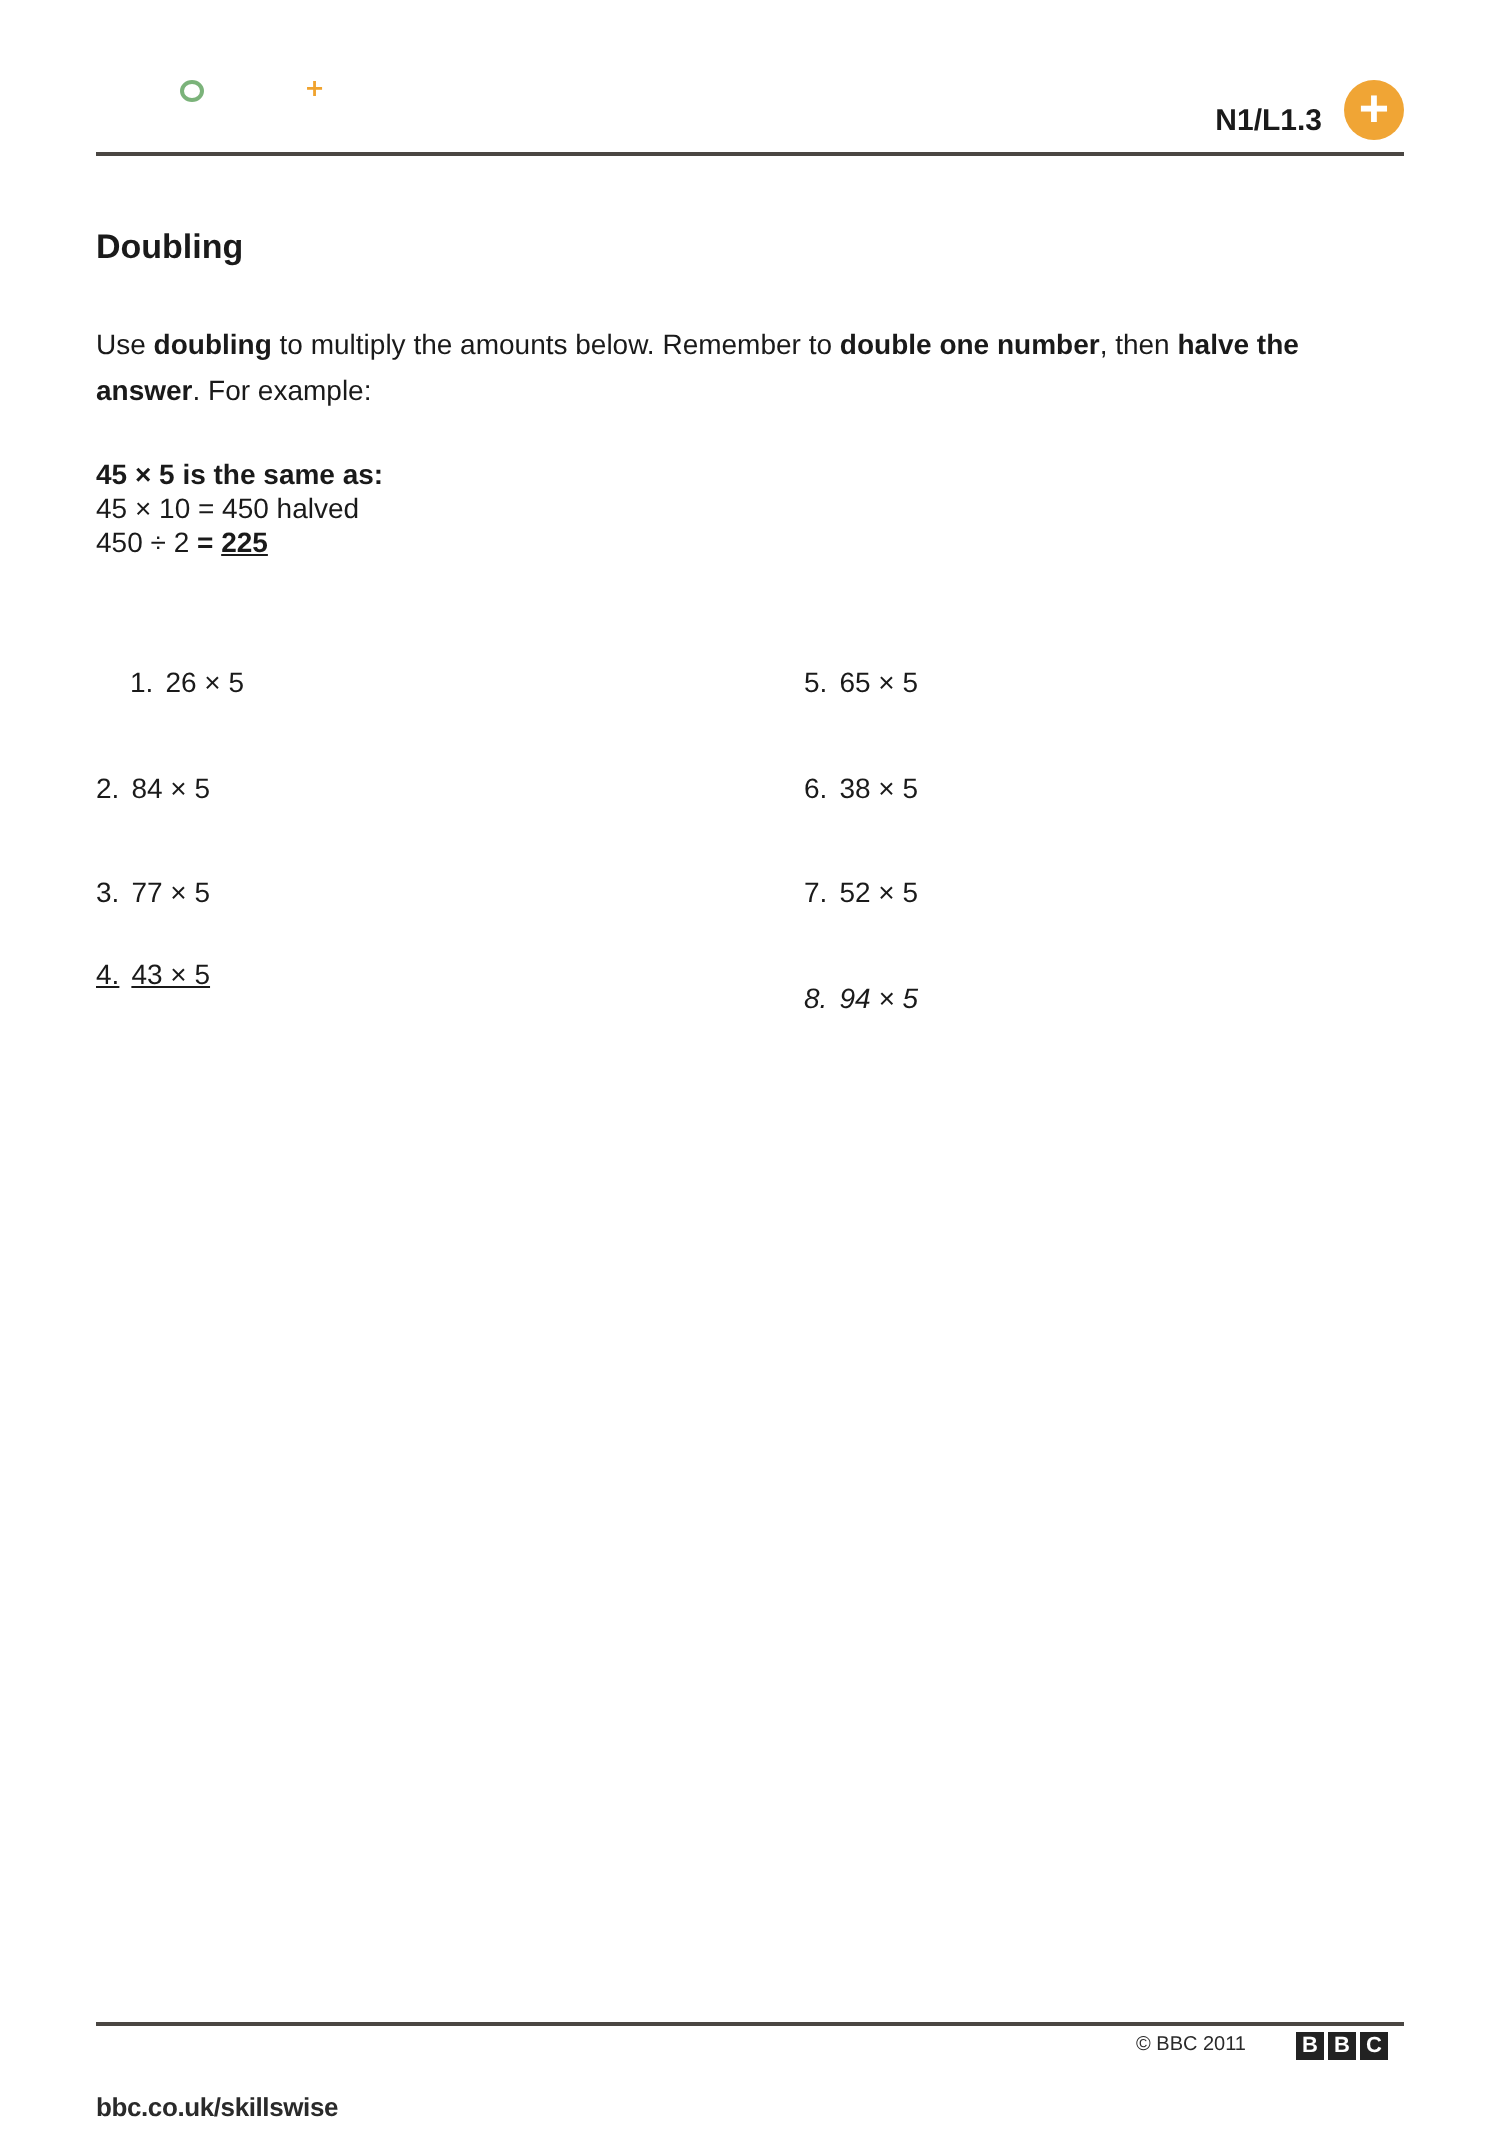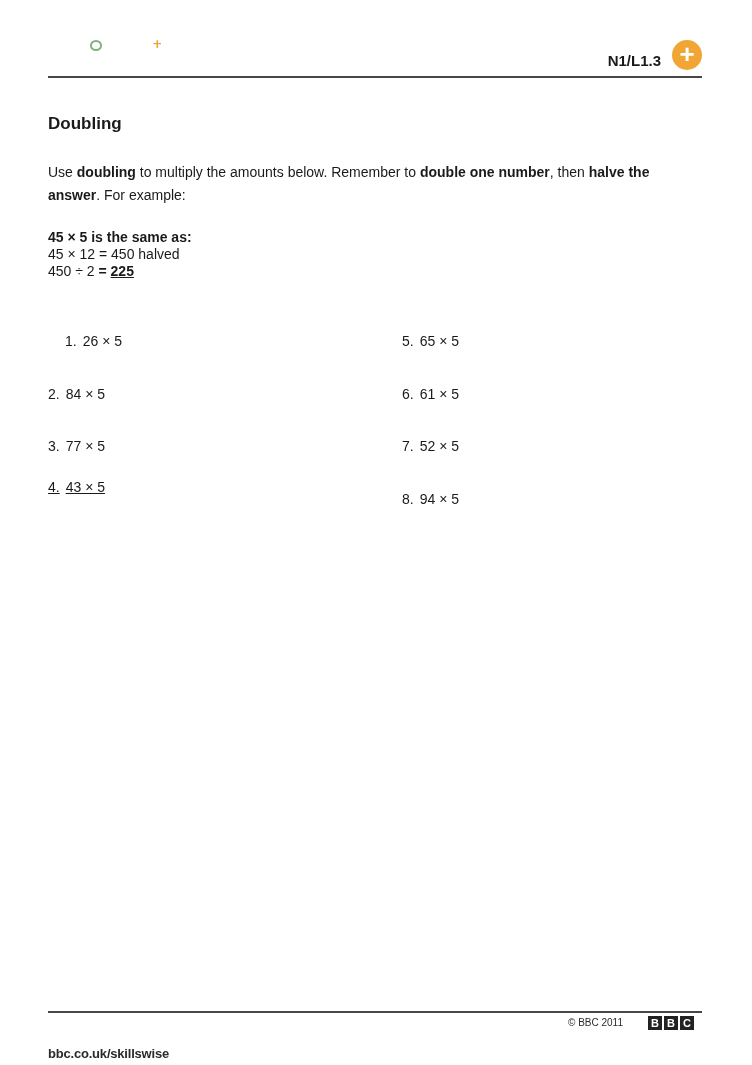--- a/index.html
+++ b/index.html
@@ -179,47 +179,47 @@
 <div class="header-line"></div>
 
 <div class="title">Doubling</div>
 
 <div class="intro">
   <span>Use </span><b>doubling</b><span> to multiply the amounts below. Remember to </span><b>double one number</b><span>, then </span><b>halve the answer</b><span>. For example:</span>
 </div>
 
 <div class="example">
   <div class="ex-head">45 × 5 is the same as:</div>
-  <div>45 × 12 = 450 halved</div>
+  <div>45 × 10 = 450 halved</div>
   <div><span>450 ÷ 2 </span><b>= </b><span class="answer">225</span></div>
 </div>
 
 <div class="questions">
   <div class="q" style="left:17px; top:0;">
     <span class="num">1.</span><span>26 × 5</span>
   </div>
   <div class="q" style="left:0; top:53px;">
     <span class="num">2.</span><span>84 × 5</span>
   </div>
   <div class="q" style="left:0; top:105px;">
     <span class="num">3.</span><span>77 × 5</span>
   </div>
   <div class="q" style="left:0; top:146px;text-decoration:underline;">
     <span class="num">4.</span><span>43 × 5</span>
   </div>
   <div class="q" style="left:354px; top:0;">
     <span class="num">5.</span><span>65 × 5</span>
   </div>
   <div class="q" style="left:354px; top:53px;">
-    <span class="num">6.</span><span>61 × 5</span>
+    <span class="num">6.</span><span>38 × 5</span>
   </div>
   <div class="q" style="left:354px; top:105px;">
     <span class="num">7.</span><span>52 × 5</span>
   </div>
-  <div class="q" style="left:354px; top:158px;">
+  <div class="q" style="left:354px; top:158px;font-style:italic;">
     <span class="num">8.</span><span>94 × 5</span>
   </div>
 </div>
 
 <div class="footer-line"></div>
 <div class="footer-url">bbc.co.uk/skillswise</div>
 <div class="copyright">© BBC 2011</div>
 <div class="bbc-logo">
   <span>B</span>
   <span>B</span>

